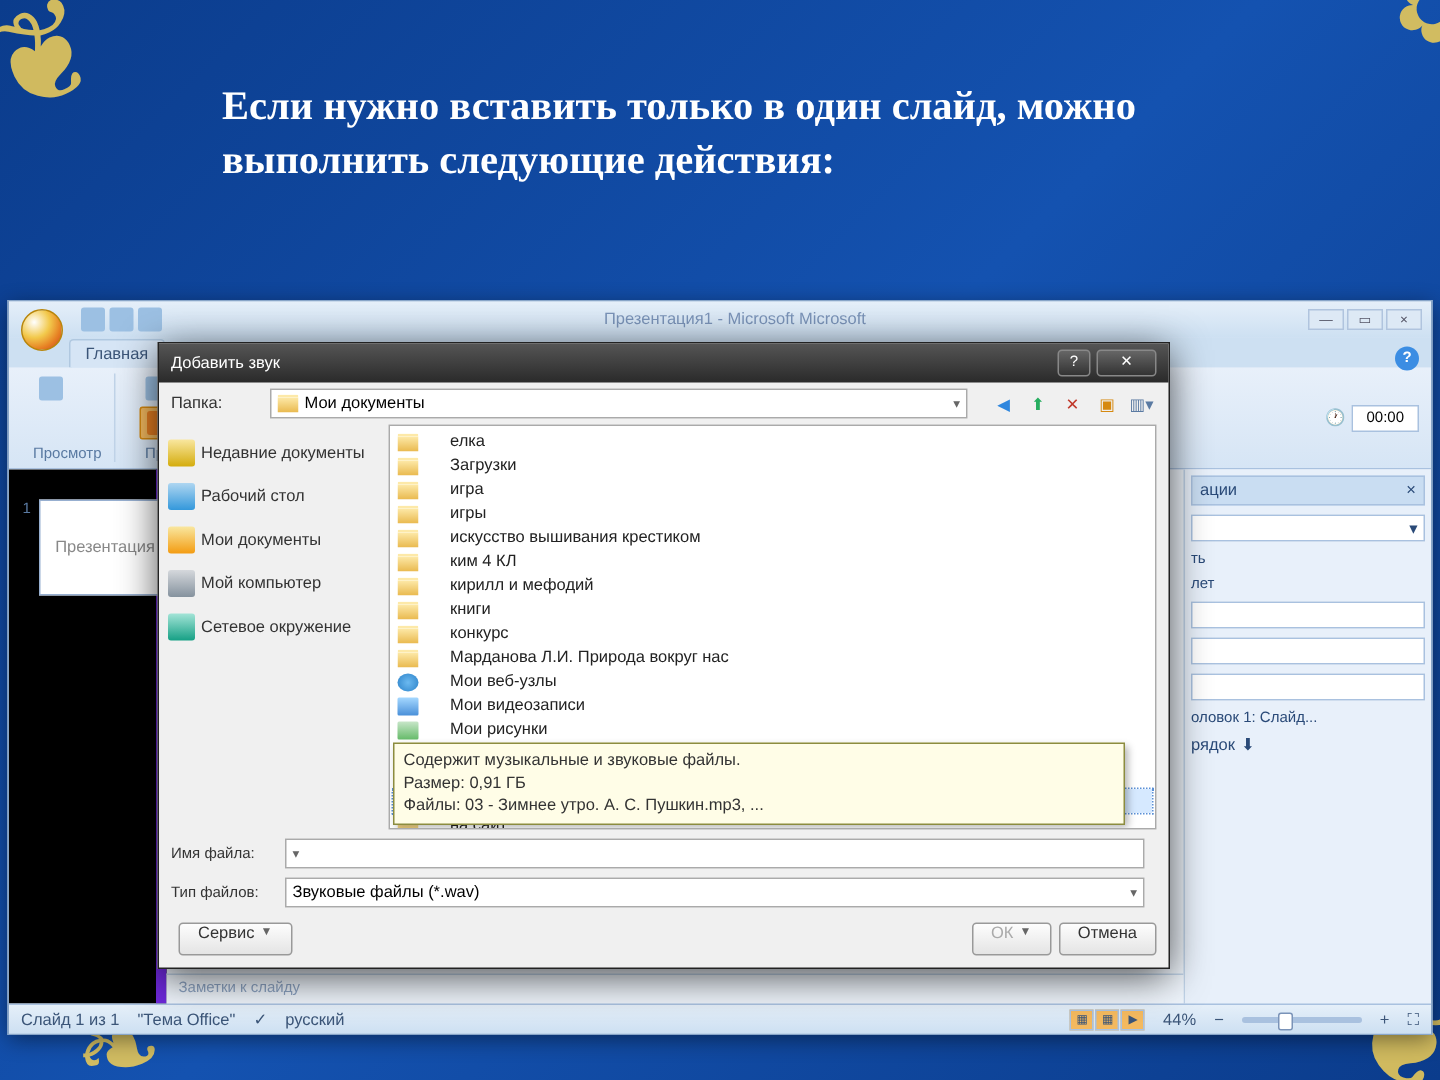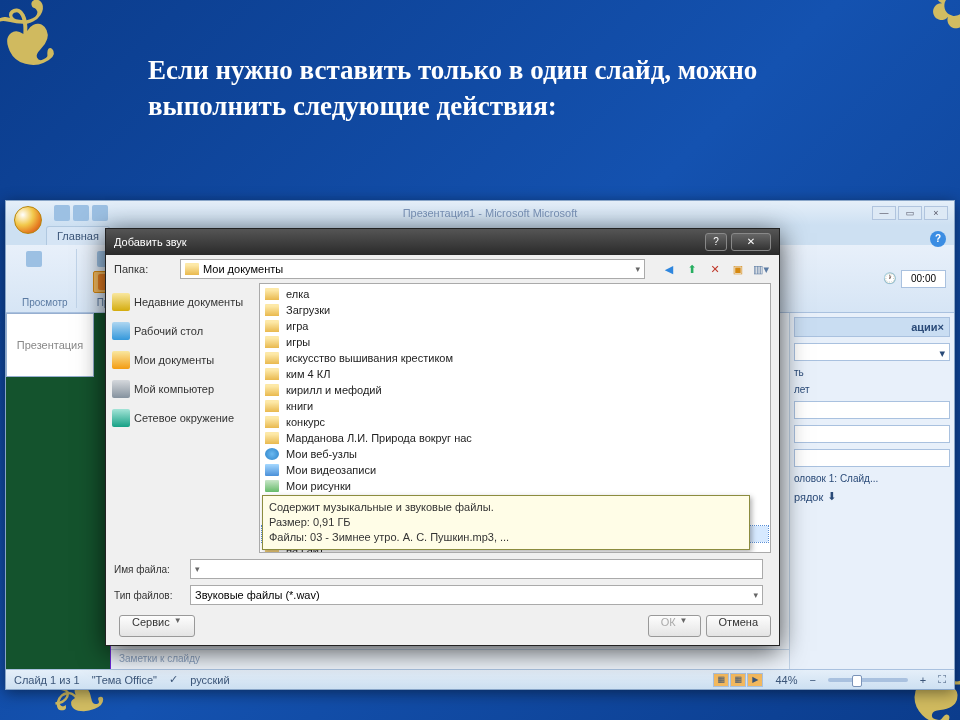--- a/index.html
+++ b/index.html
@@ -26,26 +26,26 @@
 
 .pp-ribbon{height:68px;background:linear-gradient(#e8f0fa,#d6e5f5);border-bottom:1px solid #a9c1df;display:flex;padding:4px 8px;gap:8px}
 .rb-group{border-right:1px solid #c0d3e8;padding:0 8px;display:flex;flex-direction:column;justify-content:space-between}
 .rb-btn{display:flex;align-items:center;gap:3px;padding:2px 4px;color:#2a4a78;font-size:10px}
 .rb-ico{width:16px;height:16px;background:#9cc0e3;border-radius:2px}
 .rb-label{font-size:10px;color:#5a7aa2;text-align:center;padding-top:3px}
 .rb-time{margin-left:auto;display:flex;align-items:center;gap:4px}
 .rb-time input{width:45px;height:18px;border:1px solid #a9c1df;text-align:center;font-size:10px}
 
 .pp-body{position:absolute;top:112px;left:0;right:0;bottom:20px;display:flex;background:#eef4fb}
-.pp-thumbs{width:105px;background:#14532d;border-right:1px solid #6d28d9;padding:0}
+.pp-thumbs{width:105px;background:#000000;border-right:7px solid #6d28d9;padding:20px}
 .pp-thumb{width:88px;height:64px;background:#fff;border:1px solid #97afd0;margin-bottom:6px;display:flex;align-items:center;justify-content:center;font-size:6px;color:#888;position:relative}
 .pp-thumb::before{content:"1";position:absolute;left:-12px;top:0;color:#5a7aa2;font-size:10px}
 .pp-canvas{flex:1}
 .pp-taskpane{width:165px;background:#e8f0fa;border-left:1px solid #c0d3e8;padding:4px}
-.tp-header{background:#c9ddf2;padding:3px 5px;display:flex;justify-content:flex-end;color:#2a4a78;font-weight:bold;font-size:10px;border:1px solid #a9c1df}
+.tp-header{background:#c9ddf2;padding:3px 5px;display:flex;justify-content:space-between;color:#2a4a78;font-weight:normal;font-size:10px;border:1px solid #a9c1df}
 .tp-row{margin:6px 0;color:#2a4a78;font-size:10px}
 .tp-select{width:100%;height:18px;border:1px solid #a9c1df;background:#fff;margin-top:2px}
 
 .pp-status{position:absolute;bottom:0;left:0;right:0;height:20px;background:linear-gradient(#e5eff9,#cde0f2);border-top:1px solid #a9c1df;display:flex;align-items:center;padding:0 8px;gap:12px;color:#3b5578;font-size:10px}
 .pp-status .spacer{flex:1}
 .zoom-btns{display:flex;gap:1px}
 .zoom-btns span{width:16px;height:14px;border:1px solid #a9c1df;background:#f3b95f;display:flex;align-items:center;justify-content:center;font-size:8px}
 .zoom-slider{width:80px;height:4px;background:#a9c1df;position:relative;border-radius:2px}
 .zoom-slider::after{content:"";position:absolute;left:30%;top:-3px;width:8px;height:10px;background:#fff;border:1px solid #7a93b8;border-radius:2px}
 .pp-notes{position:absolute;bottom:20px;left:105px;right:165px;height:20px;border-top:1px solid #c0d3e8;padding:3px 8px;color:#8ca3c2;font-size:10px;background:#eef4fb}
@@ -67,21 +67,21 @@
 .dlg-places{grid-column:1/3;background:#f0f0f0;padding:4px 2px;overflow:hidden}
 .place-item{display:flex;align-items:center;gap:4px;padding:4px 3px;color:#333;font-size:10px;border:1px solid transparent;border-radius:2px;margin:1px 0;line-height:1.1}
 .place-ico{width:18px;height:18px;flex-shrink:0;border-radius:2px}
 .ico-recent{background:linear-gradient(#f9e79f,#d4ac0d)}
 .ico-desktop{background:linear-gradient(#aed6f1,#3498db)}
 .ico-docs{background:linear-gradient(#f9e79f,#f39c12)}
 .ico-computer{background:linear-gradient(#d5d8dc,#85929e)}
 .ico-network{background:linear-gradient(#a3e4d7,#16a085)}
 
 .dlg-files{grid-column:3/4;background:#fff;border:1px solid #aaa;margin:0 8px 0 0;overflow:hidden;position:relative;padding:2px}
-.file-item{display:flex;align-items:center;gap:7px;padding:1px 3px;color:#222;font-size:10px;line-height:14px}
+.file-item{display:flex;align-items:flex-end;gap:21px;padding:1px 3px;color:#222;font-size:10px;line-height:14px}
 .file-item.sel{background:#d6e9ff;outline:1px dotted #5a8fd6}
 .fico{width:14px;height:12px;flex-shrink:0}
 .fico-folder{background:linear-gradient(#fde9a8,#e9b94e);border-radius:1px 1px 0 0;border-top:2px solid #fde9a8}
 .fico-web{background:radial-gradient(circle,#6bb9f0,#2c82c9);border-radius:50%}
 .fico-video{background:linear-gradient(#a5d8ff,#4a90d9);border-radius:1px}
 .fico-pic{background:linear-gradient(#c8e6c9,#66bb6a);border-radius:1px}
 .fico-music{background:linear-gradient(#c5e1f5,#64b5f6);border-radius:1px;position:relative}
 .fico-music::after{content:"♪";position:absolute;left:3px;top:-1px;font-size:9px;color:#1565c0}
 
 .tooltip{position:absolute;bottom:2px;left:2px;right:20px;background:#fffde7;border:1px solid #8c8c3f;padding:4px 6px;color:#333;font-size:10px;line-height:1.35;box-shadow:2px 2px 5px rgba(0,0,0,0.3)}

